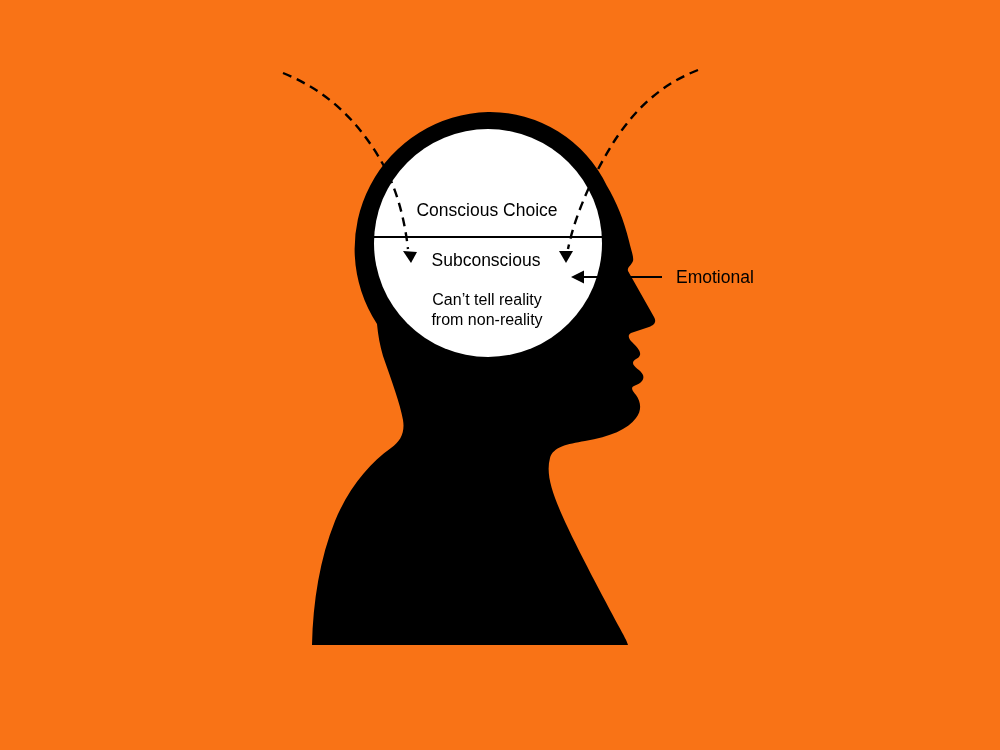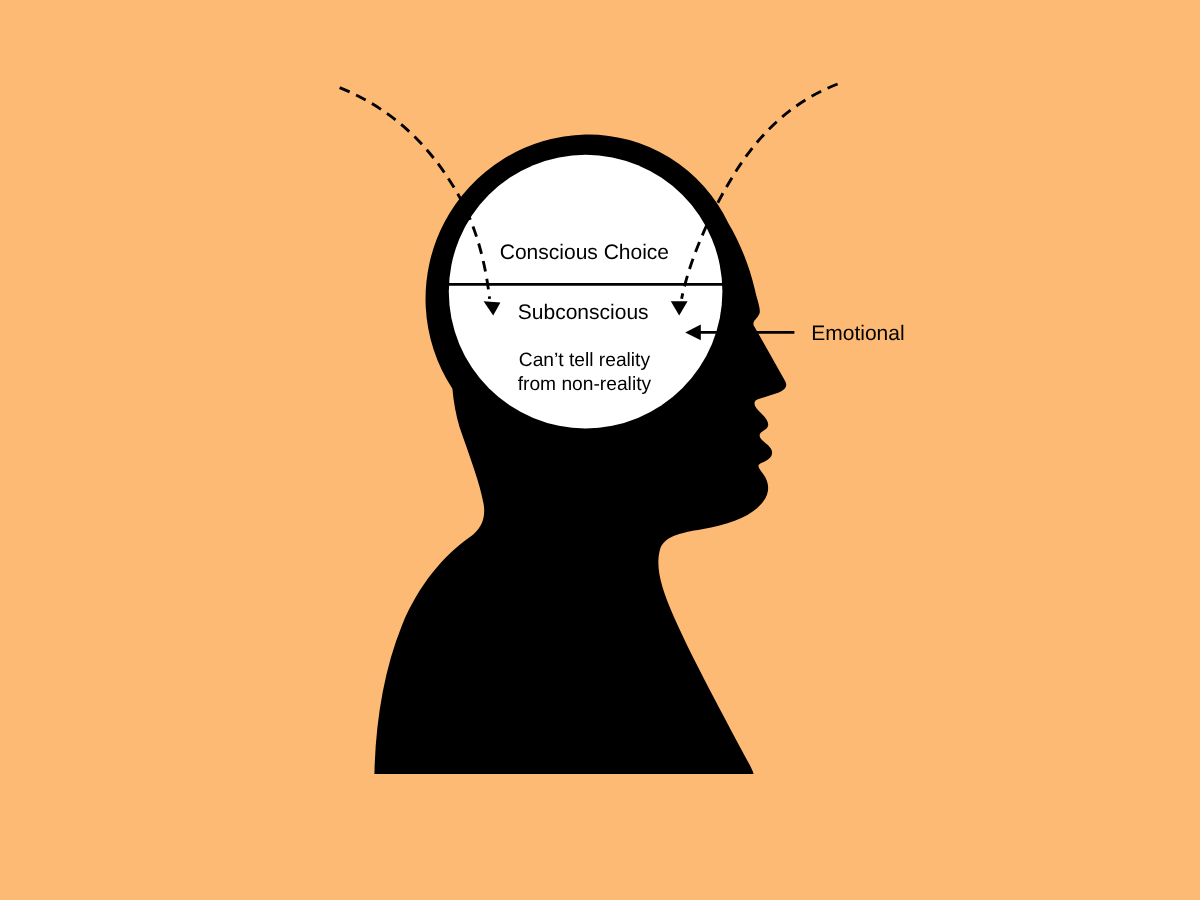--- a/index.html
+++ b/index.html
@@ -4,21 +4,21 @@
 <style>
   html, body {
     margin: 0;
     padding: 0;
     background: #ffffff;
   }
   .stage {
     position: relative;
     width: 1000px;
     height: 750px;
-    background: #fdba74;
+    background: #f97316;
     overflow: hidden;
     font-family: "Liberation Sans", sans-serif;
   }
   svg { display: block; }
 
   .ink-fill   { fill: #000000; stroke: none; }
   .paper-fill { fill: #ffffff; stroke: none; }
 
   .solid-line {
     stroke: #000000;

